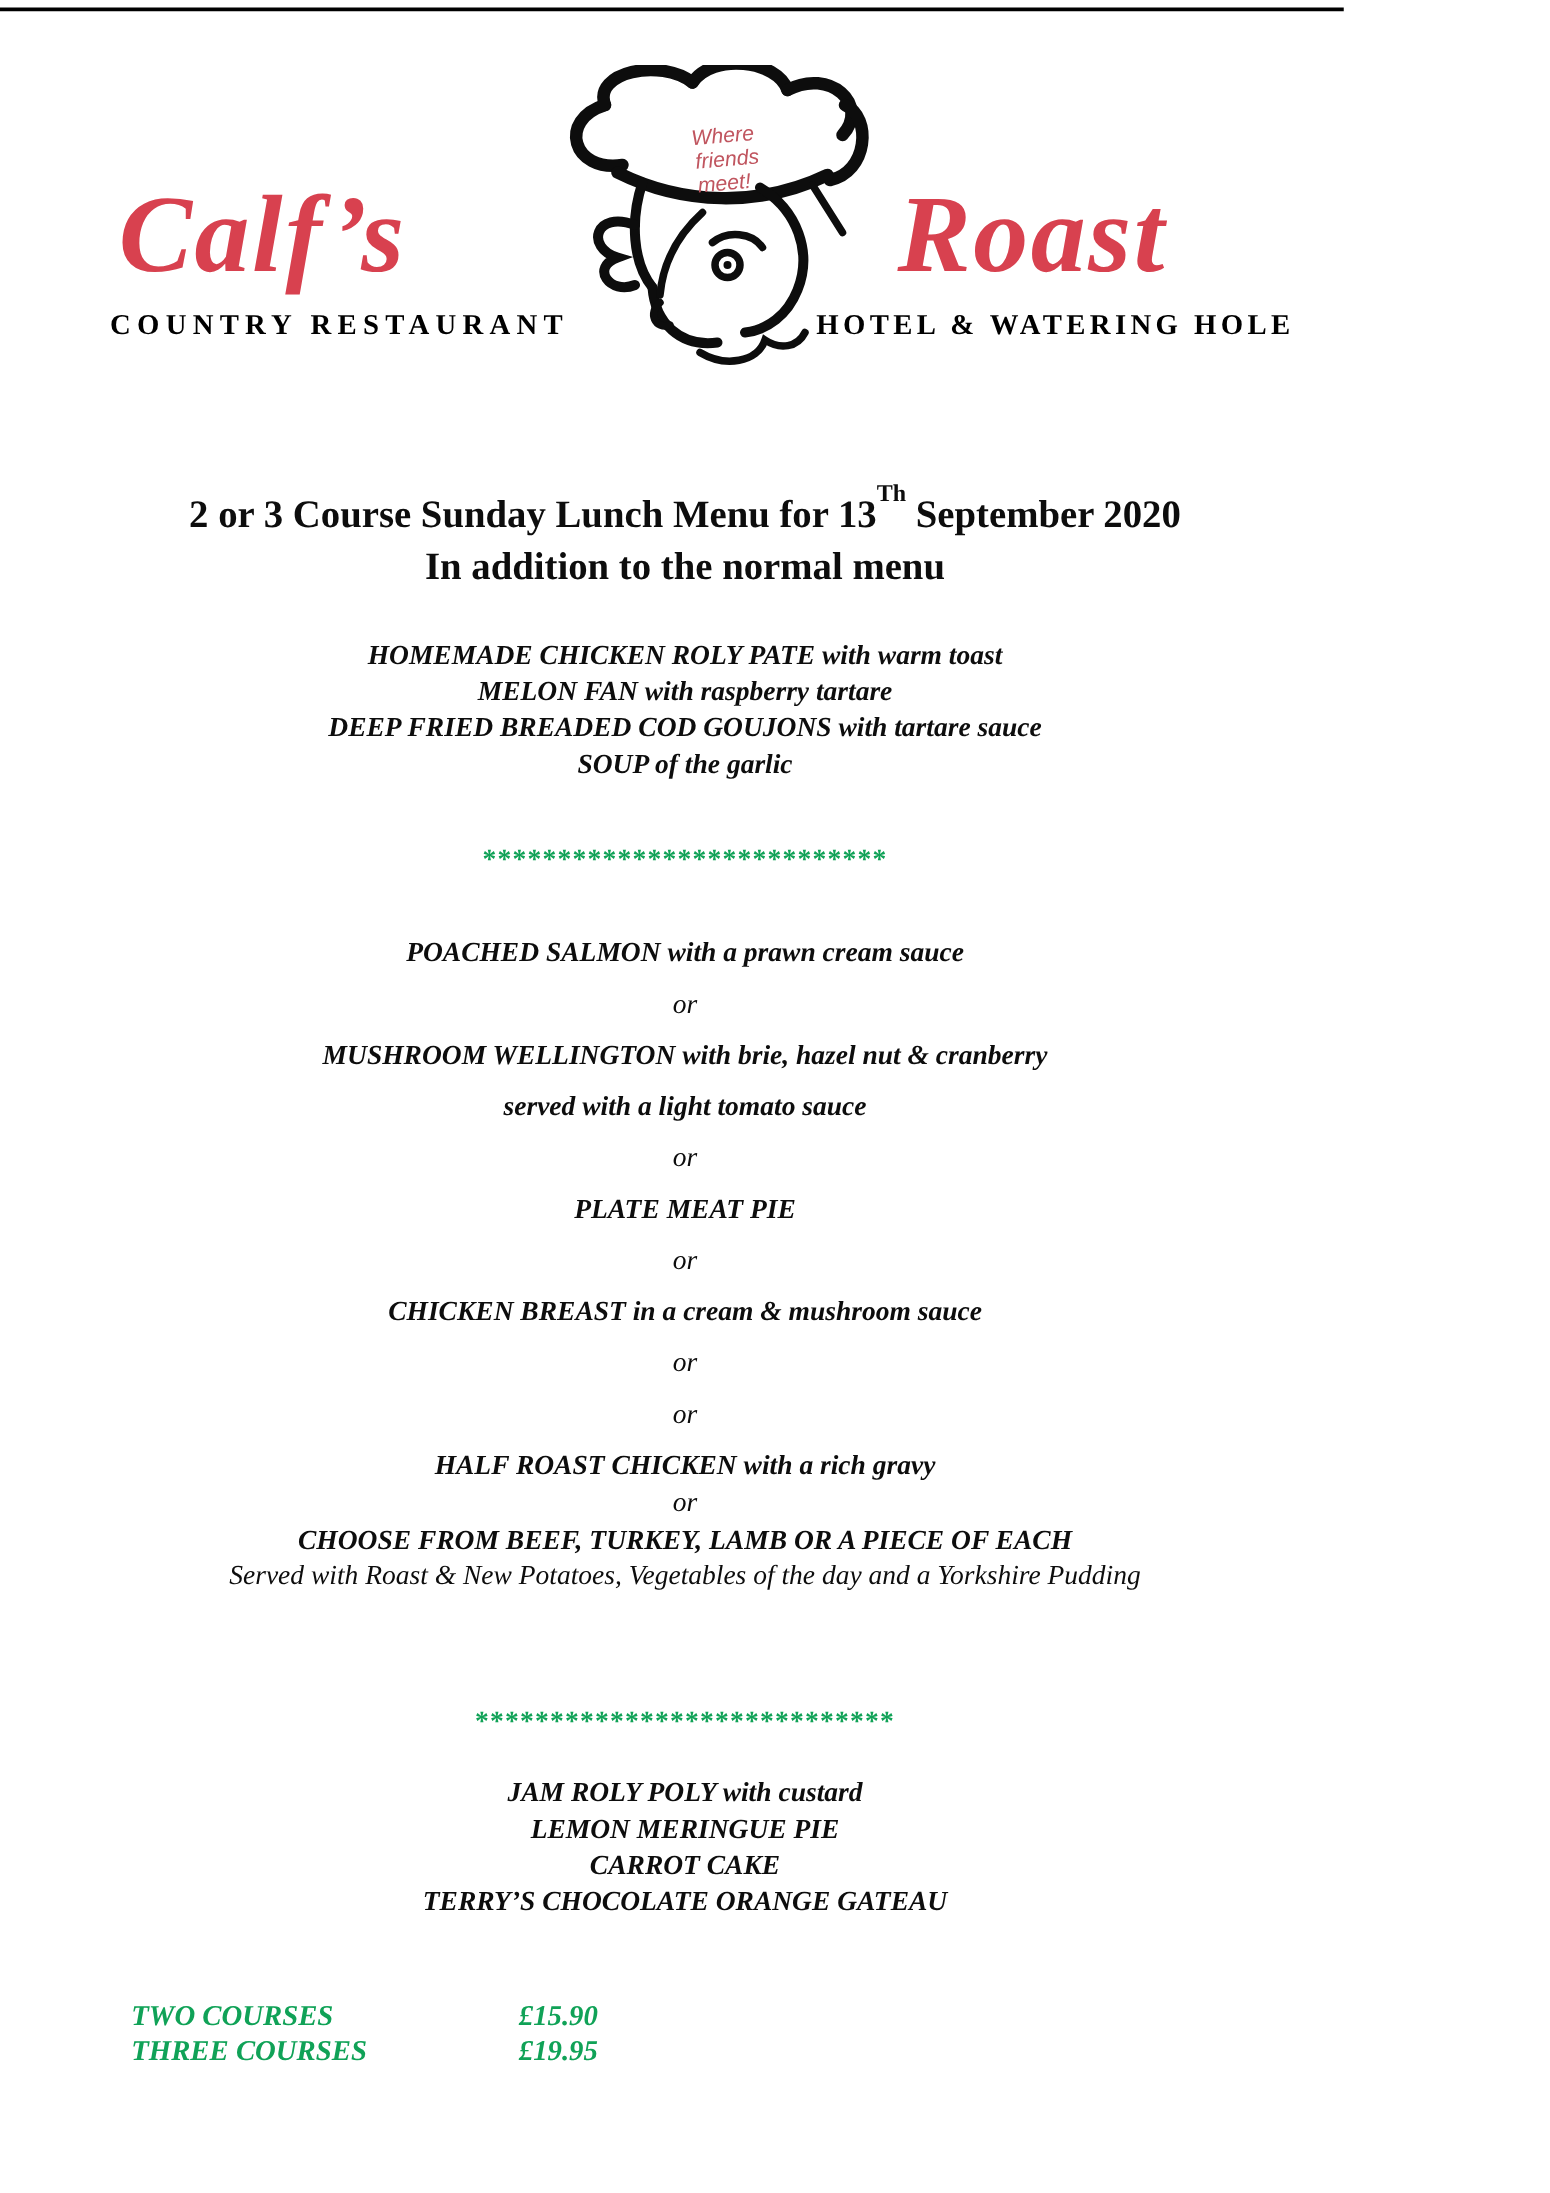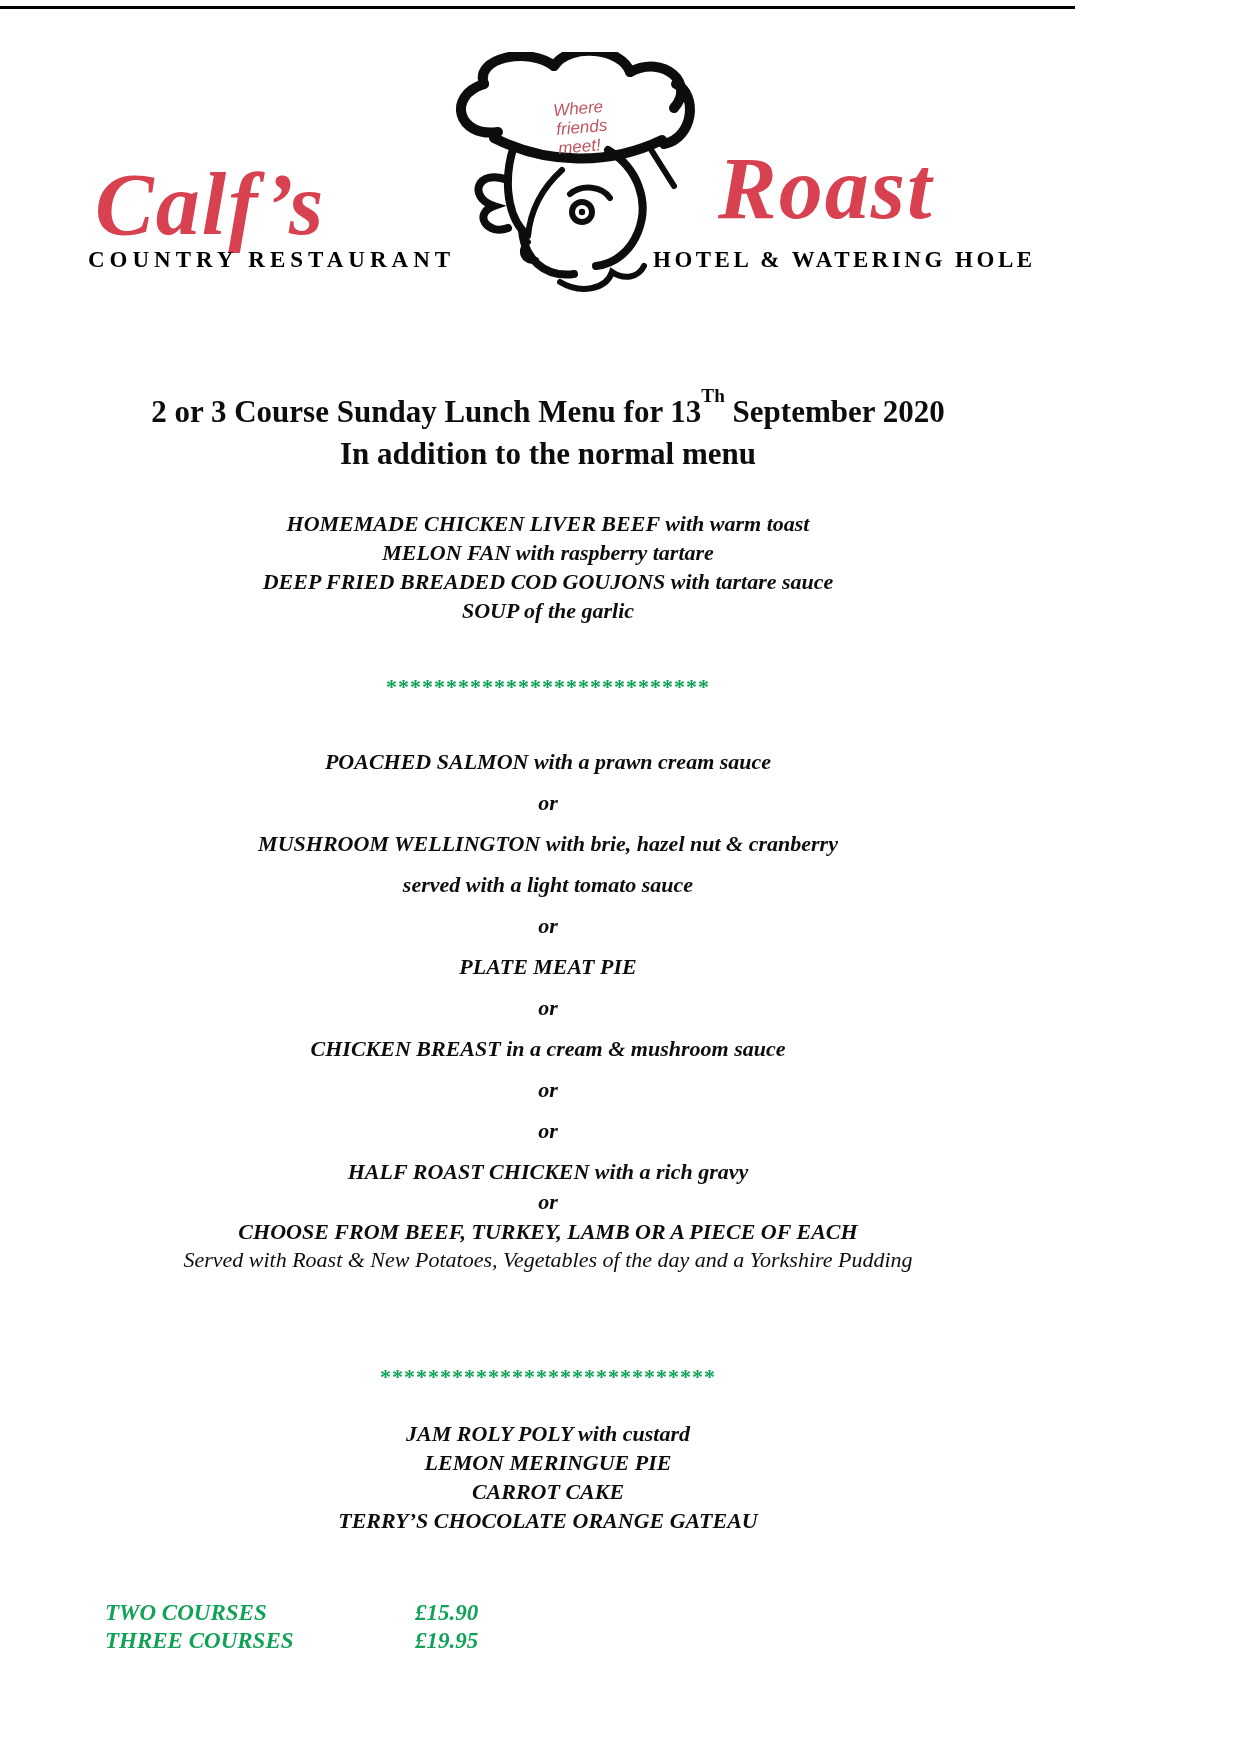--- a/index.html
+++ b/index.html
@@ -10,21 +10,21 @@
   }
   *{margin:0;padding:0;box-sizing:border-box;}
   body{background:#ffffff;font-family:"Liberation Serif", serif;color:var(--ink);}
   .page{position:relative;width:1240px;height:1754px;background:#ffffff;overflow:hidden;}
 
   .top-border{position:absolute;top:6px;left:0;width:1075px;height:3px;background:#000;}
 
   
   .logo-name{position:absolute;top:145px;font-size:88px;font-style:italic;font-weight:600;
              color:var(--logo-red);letter-spacing:2px;line-height:1;}
-  .logo-name.left{left:95px;margin-top:16px;}
+  .logo-name.left{left:95px;}
   .logo-name.right{left:718px;}
   .logo-tagline{position:absolute;top:247px;font-size:23px;font-weight:700;color:#000;
                 letter-spacing:5px;white-space:nowrap;}
   .logo-tagline.left{left:88px;}
   .logo-tagline.right{left:653px;letter-spacing:3.5px;}
   .cow-logo{position:absolute;left:412px;top:52px;width:300px;height:248px;}
   .cow-logo path{fill:none;stroke:var(--ink);stroke-linecap:round;}
   .cow-logo .hat{stroke-width:10;}
   .cow-logo .face{stroke-width:8;}
   .cow-logo .thin{stroke-width:6;}
@@ -42,21 +42,21 @@
   .separator{position:absolute;left:48px;width:1000px;text-align:center;
              font-size:22px;font-weight:700;color:var(--menu-green);letter-spacing:1px;}
   .separator.first{top:674px;}
   .separator.second{top:1364px;}
 
   .mains{position:absolute;left:48px;top:733px;width:1000px;text-align:center;
          font-size:22px;line-height:26px;}
   .mains .line{margin-top:15px;}
   .mains .line:first-child{margin-top:16px;}
   .mains .m-item{font-weight:700;font-style:italic;}
-  .mains .m-or{font-weight:700;font-style:italic;}
+  .mains .m-or{font-weight:400;font-style:italic;}
   .mains .m-note{font-weight:400;font-style:italic;}
   .mains .tight4{margin-top:4px;}
   .mains .tight12{margin-top:12px;}
   .mains .tight2{margin-top:2px;}
 
   .desserts{position:absolute;left:48px;top:1419px;width:1000px;text-align:center;
             font-size:22px;font-weight:700;font-style:italic;line-height:29px;}
 
   .prices{position:absolute;left:105px;top:1599px;font-size:23px;font-weight:700;
           font-style:italic;color:var(--menu-green);line-height:28px;}
@@ -101,21 +101,21 @@
       <text x="166" y="100">meet!</text>
     </g>
   </svg>
 
   <div class="heading">
     <div><span>2 or 3 Course Sunday Lunch Menu for 13</span><sup>Th</sup><span> September 2020</span></div>
     <div>In addition to the normal menu</div>
   </div>
 
   <div class="starters">
-    <div>HOMEMADE CHICKEN LIVER BEEF with warm toast</div>
+    <div>HOMEMADE CHICKEN ROLY PATE with warm toast</div>
     <div>MELON FAN with raspberry tartare</div>
     <div>DEEP FRIED BREADED COD GOUJONS with tartare sauce</div>
     <div>SOUP of the garlic</div>
   </div>
 
   <div class="separator first">***************************</div>
 
   <div class="mains">
     <div class="line m-item">POACHED SALMON with a prawn cream sauce</div>
     <div class="line m-or">or</div>

